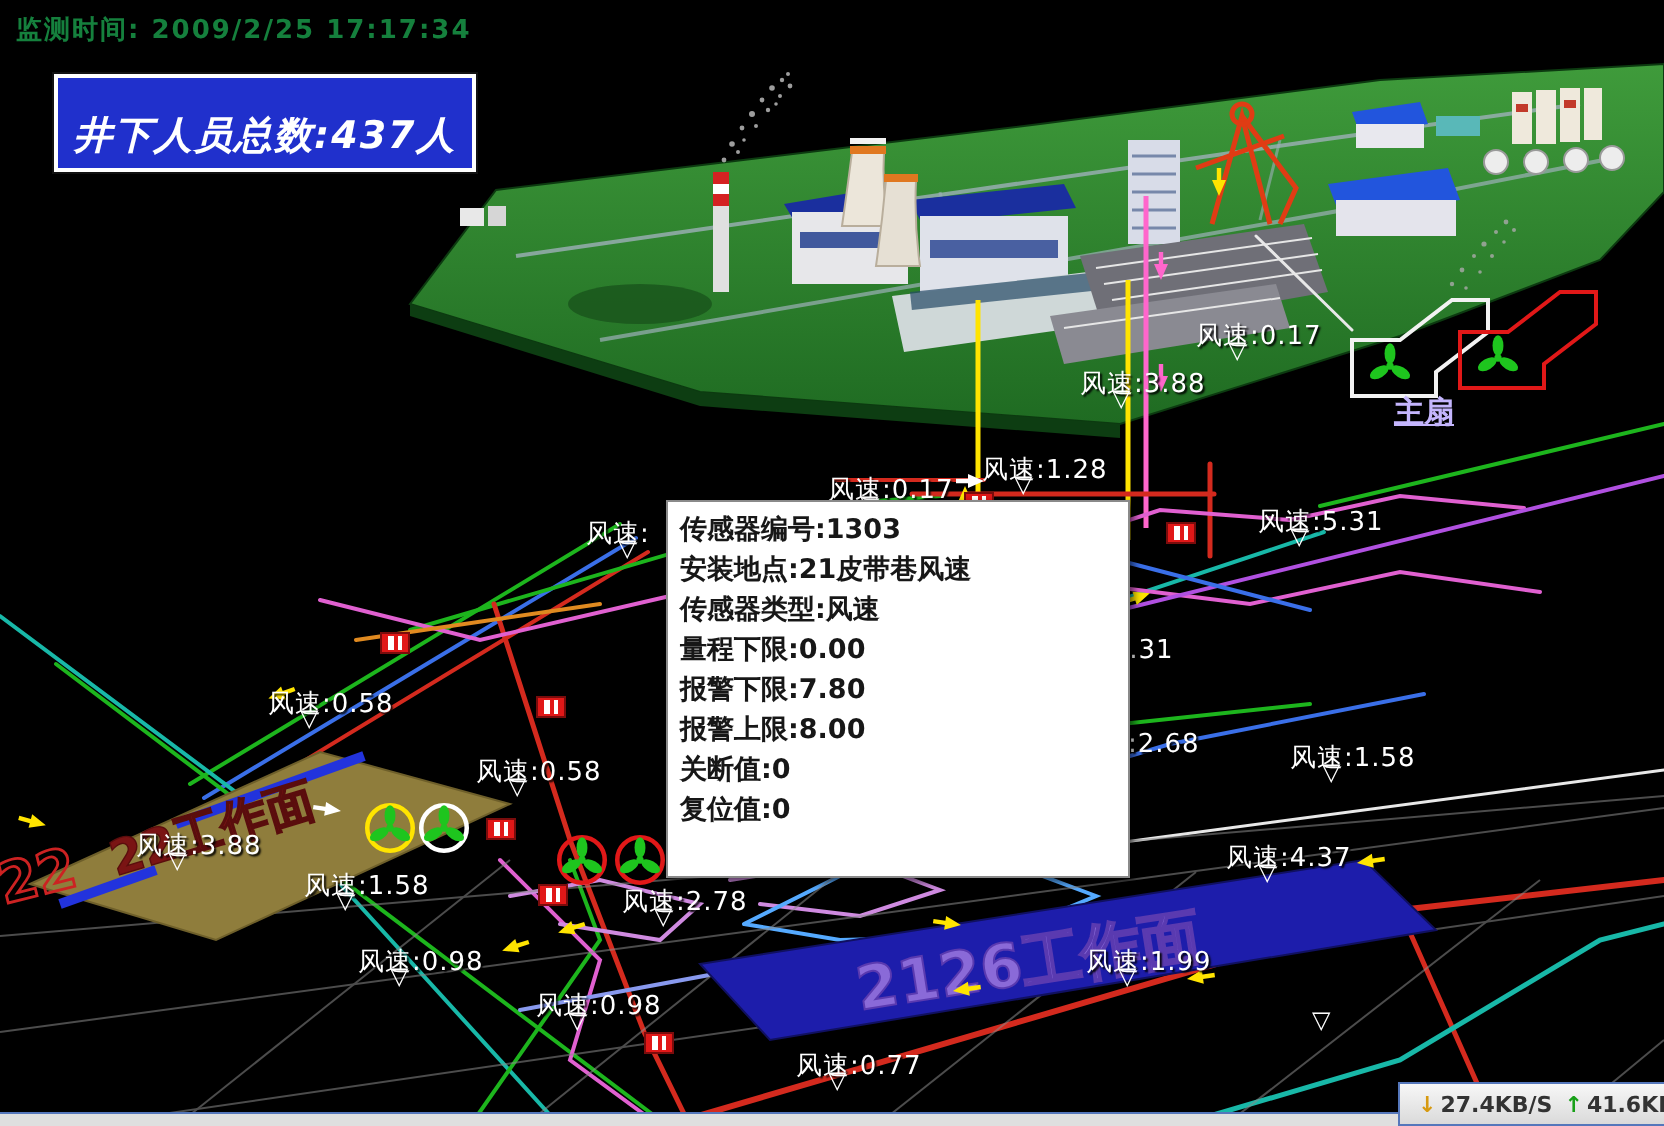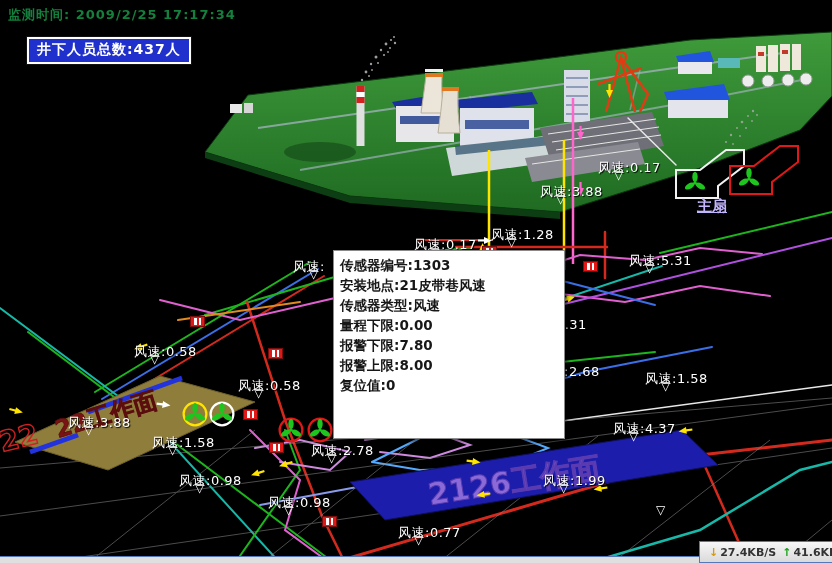--- a/index.html
+++ b/index.html
@@ -4,22 +4,22 @@
 <style>
   html,body{margin:0;padding:0;background:#222;}
   .screen{position:relative;width:832px;height:563px;background:#000;overflow:hidden;
           font-family:"DejaVu Sans","Liberation Sans",sans-serif;}
   .screen *{box-sizing:border-box;}
   svg.layer{position:absolute;left:0;top:0;width:832px;height:563px;}
 
   .monitor-time{position:absolute;left:8px;top:6px;color:#15803d;font-size:13px;font-weight:bold;
                 letter-spacing:1px;text-shadow:1px 1px 0 #000;}
   .personnel-badge{position:absolute;left:27px;top:37px;background:#2030cc;border:2px solid #fff;
-                outline:1px solid #111;color:#fff;font-size:14px;font-weight:bold;
-                padding:2px 8px 3px 8px;letter-spacing:1px;}
+                outline:1px solid #111;color:#fff;font-size:19px;font-weight:bold;
+                padding:16px 8px 3px 8px;letter-spacing:1px;font-style:italic;}
 
   .wind-label{position:absolute;white-space:nowrap;cursor:pointer;}
   .wl-text{color:#fff;font-size:13px;font-weight:normal;text-shadow:1px 1px 1px #000;letter-spacing:0.5px;}
   .wl-marker{position:absolute;left:16px;top:12px;color:#fff;font-size:12px;line-height:12px;}
   .lone-pointer{position:absolute;color:#fff;font-size:12px;line-height:12px;}
 
   .sensor-box{position:absolute;width:15px;height:11px;background:#e11818;border:1px solid #7a0c0c;}
   .sensor-box::before,.sensor-box::after{content:"";position:absolute;top:1px;bottom:1px;width:2.5px;background:#fff;}
   .sensor-box::before{left:3px;} .sensor-box::after{right:3px;}
 
@@ -345,20 +345,21 @@
 
   <div class="main-fan-label">主扇</div>
 
   <div class="sensor-popup">
     <div class="popup-line">传感器编号:1303</div>
     <div class="popup-line">安装地点:21皮带巷风速</div>
     <div class="popup-line">传感器类型:风速</div>
     <div class="popup-line">量程下限:0.00</div>
     <div class="popup-line">报警下限:7.80</div>
     <div class="popup-line">报警上限:8.00</div>
+    <div class="popup-line">关断值:0</div>
     <div class="popup-line">复位值:0</div>
   </div>
 
   <div class="bottom-strip"></div>
   <div class="net-panel">
     <span class="blue-nub"></span>
     <span class="arrow-down">↓</span>
     <span class="net-val">27.4KB/S</span>
     <span class="arrow-up">↑</span>
     <span class="net-val">41.6KB/</span>

